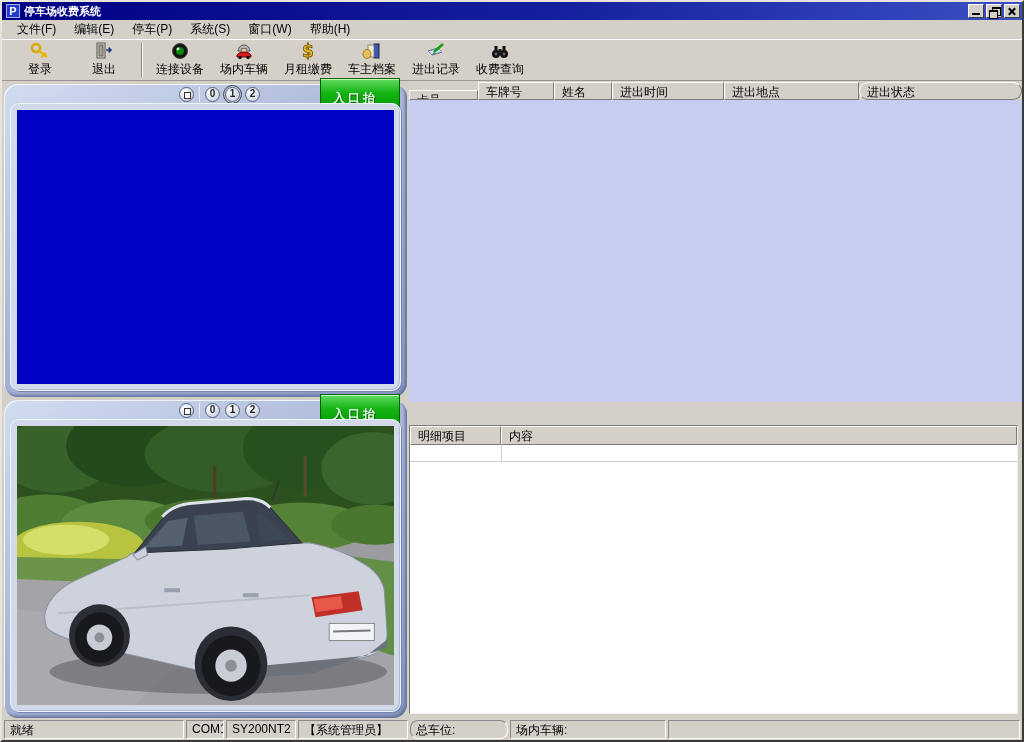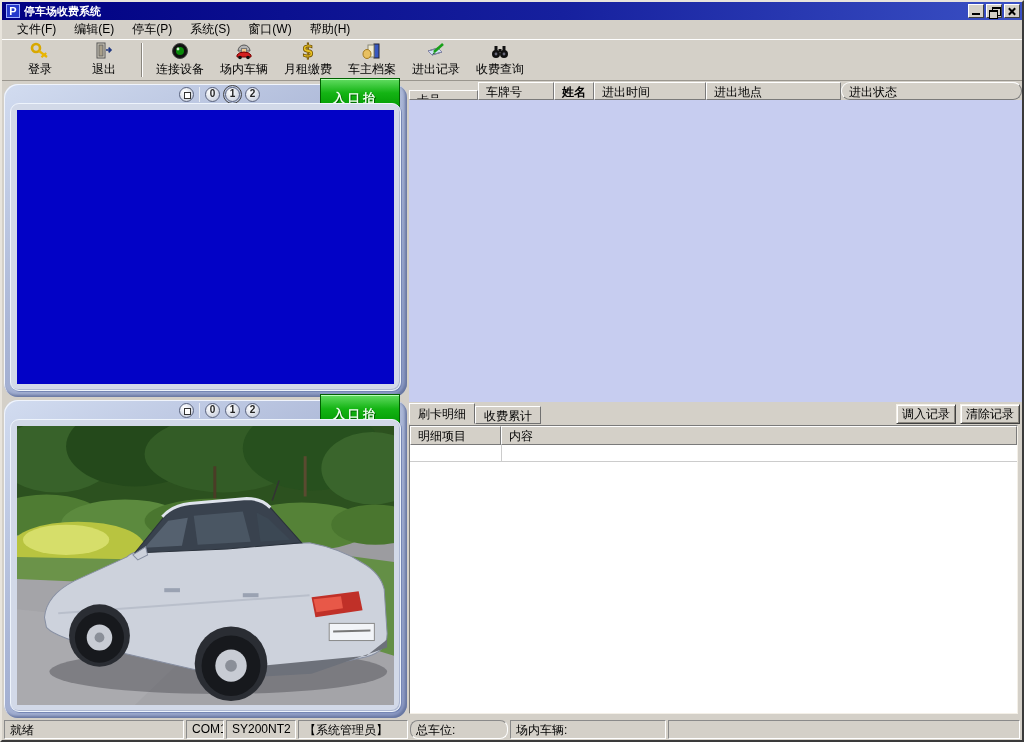--- a/index.html
+++ b/index.html
@@ -74,21 +74,21 @@
               background:#0202c6; overflow:hidden; }
   .vcontent svg { width:100%; height:100%; display:block; }
 
   
   #records { position:absolute; left:407px; top:80px; right:0; height:320px; background:#c7cdf0; }
   .rheader { display:flex; height:18px; background:#d4d0c8; }
   .hcell { border:1px solid; border-color:#fff #7a7a7a #7a7a7a #fff;
            padding:1px 0 0 7px; font-size:12px; white-space:nowrap; overflow:hidden; flex:none; }
   .rheader .hcell:nth-child(1){ width:69px;margin-top:8px; }
   .rheader .hcell:nth-child(2){ width:76px; }
-  .rheader .hcell:nth-child(3){ width:40px;font-weight:bold; }
+  .rheader .hcell:nth-child(3){ width:58px; }
   .rheader .hcell:nth-child(4){ width:112px; }
   .rheader .hcell:nth-child(5){ width:135px; }
   .rheader .hcell:nth-child(6){ width:auto; flex:1;border-radius:9px; }
   .rbody { height:302px; }
 
   
   #tabstrip { position:absolute; left:407px; top:400px; right:2px; height:23px;
               display:flex; align-items:flex-end; padding-bottom:1px; }
   .tab { font-size:12px; padding:2px 8px 0 8px; background:#d4d0c8; border:1px solid;
          border-color:#fff #707070 #d4d0c8 #fff; height:21px; position:relative; z-index:2;
@@ -305,27 +305,20 @@
       <div class="hcell">卡号</div>
       <div class="hcell">车牌号</div>
       <div class="hcell">姓名</div>
       <div class="hcell">进出时间</div>
       <div class="hcell">进出地点</div>
       <div class="hcell">进出状态</div>
     </div>
     <div class="rbody"></div>
   </div>
 
-  <div id="tabstrip">
-    <button class="tab">刷卡明细</button>
-    <button class="tab inactive">收费累计</button>
-    <span class="spacer"></span>
-    <button class="mini-btn">调入记录</button>
-    <button class="mini-btn">清除记录</button>
-  </div>
 
   <div id="detail">
     <div class="dheader">
       <div class="hcell">明细项目</div>
       <div class="hcell">内容</div>
     </div>
     <div class="drow">
       <span class="cell-div"></span>
     </div>
   </div>

